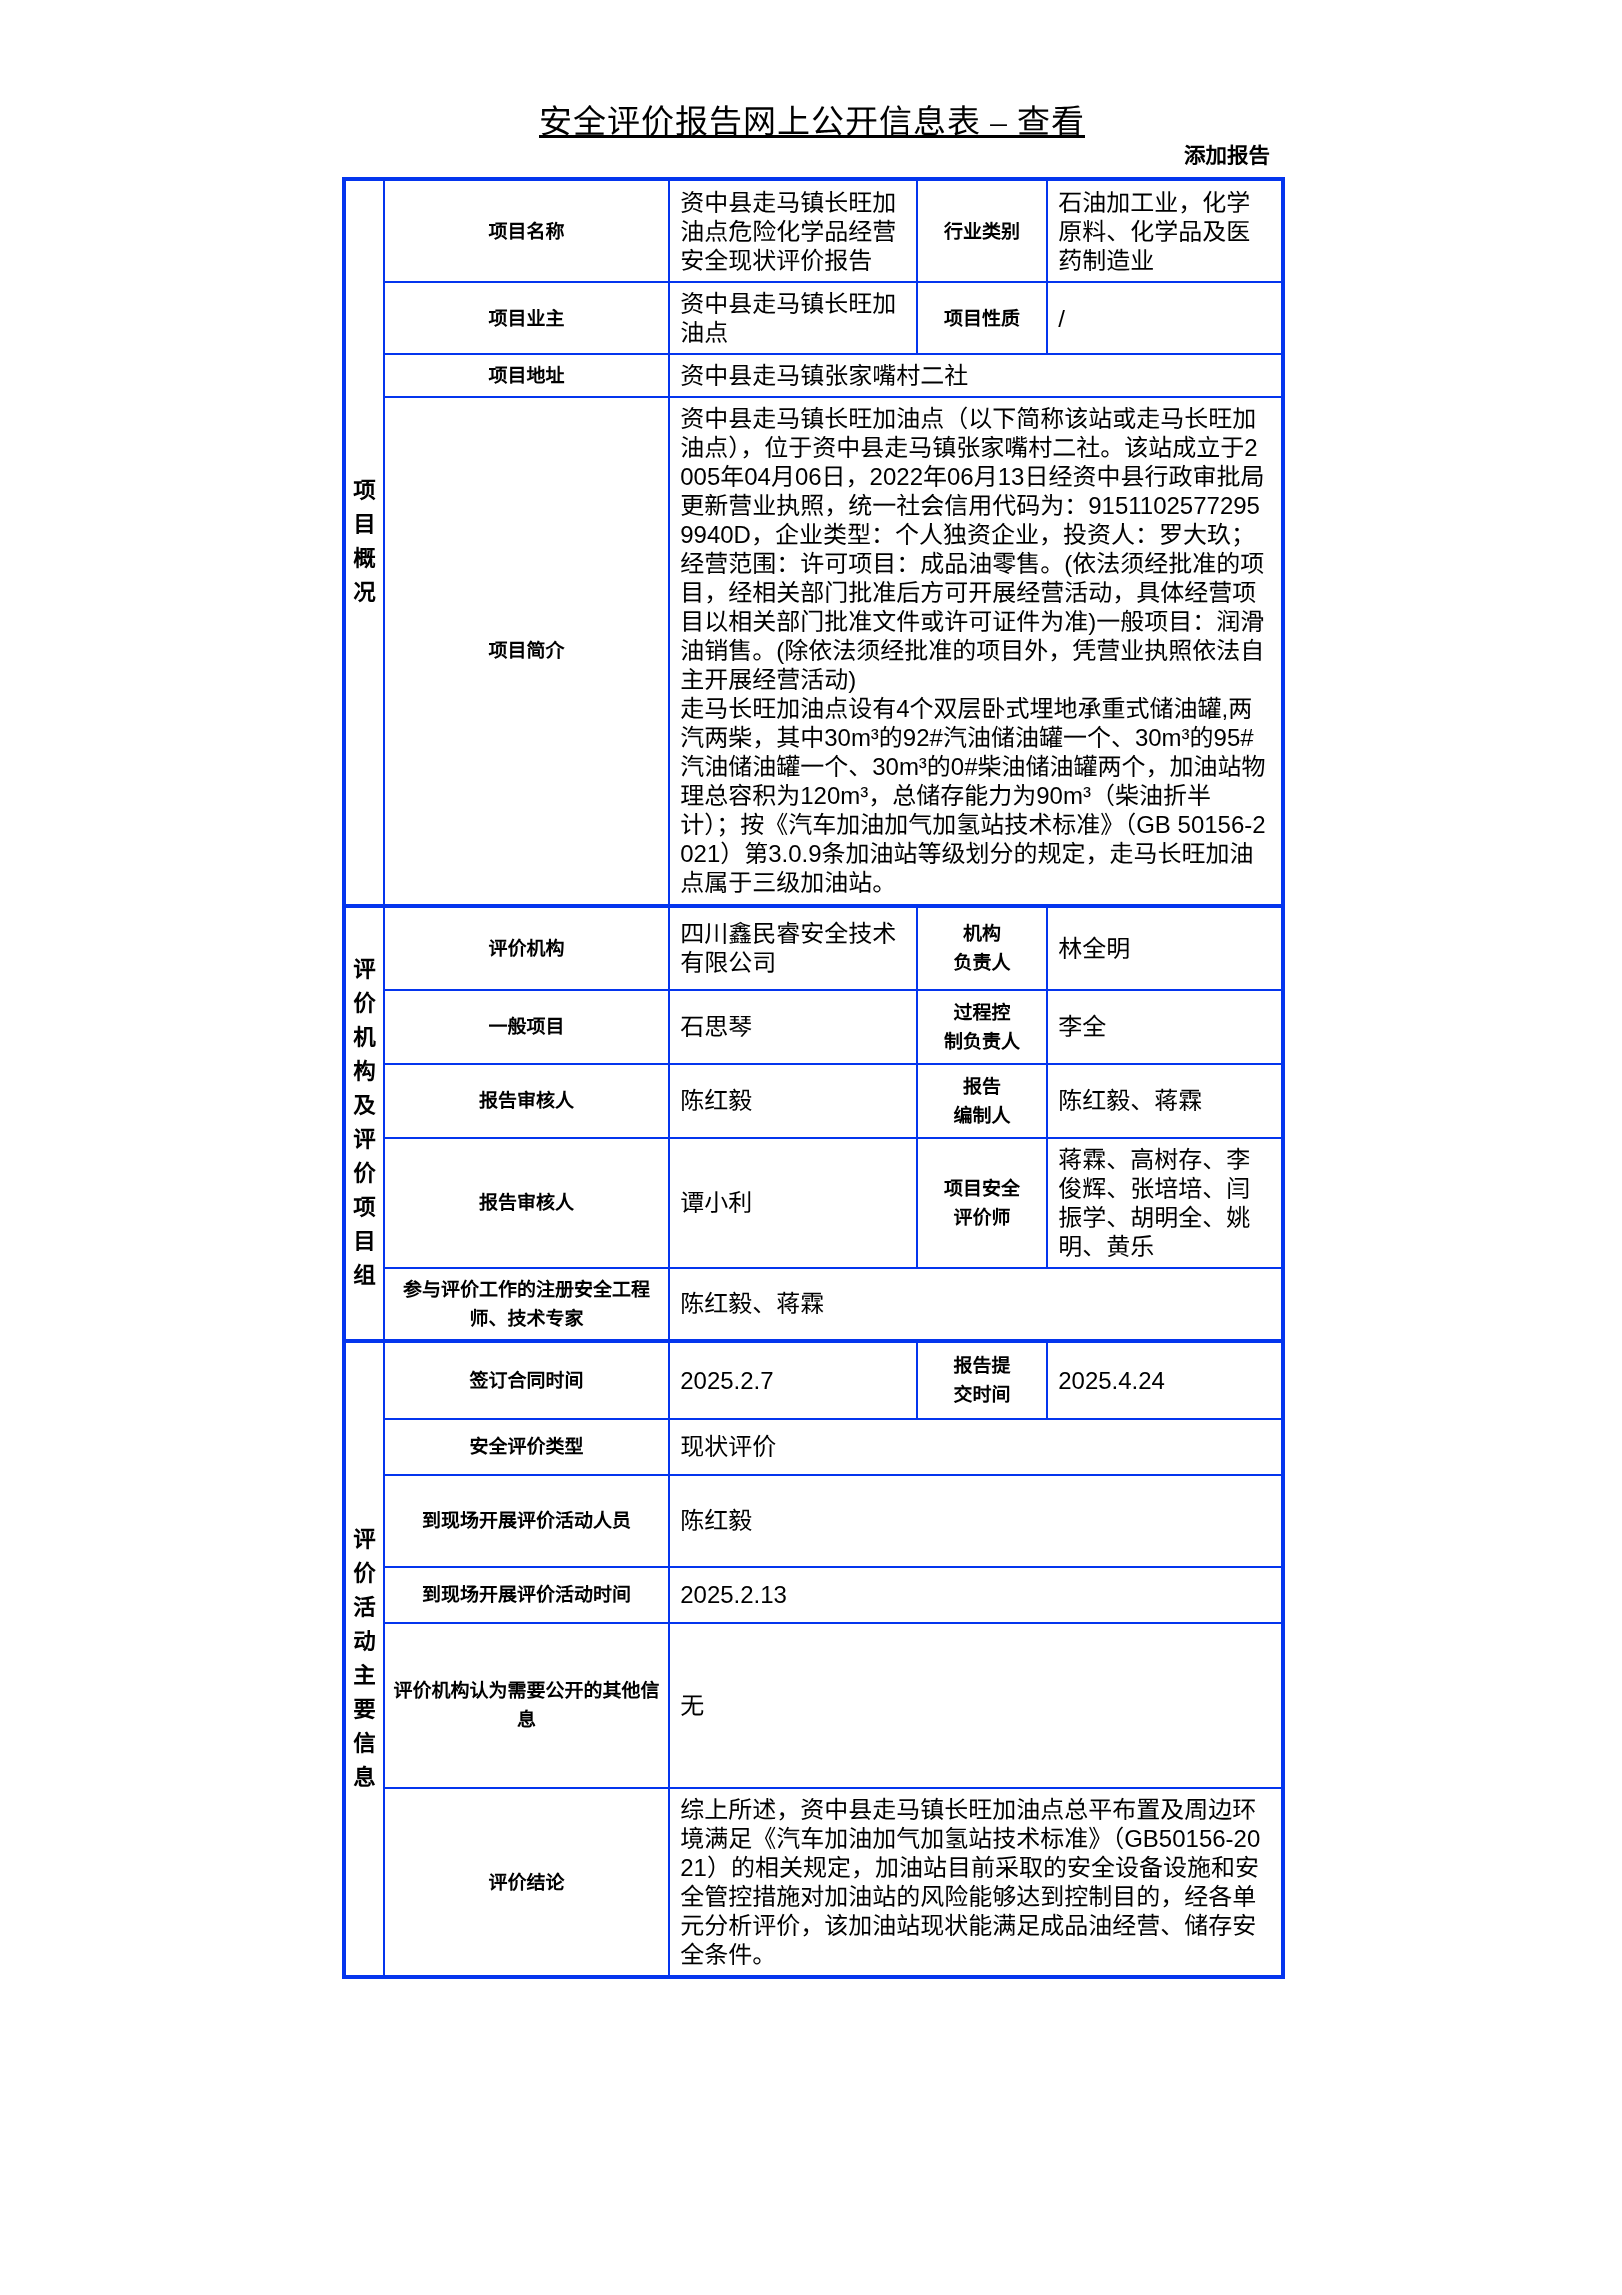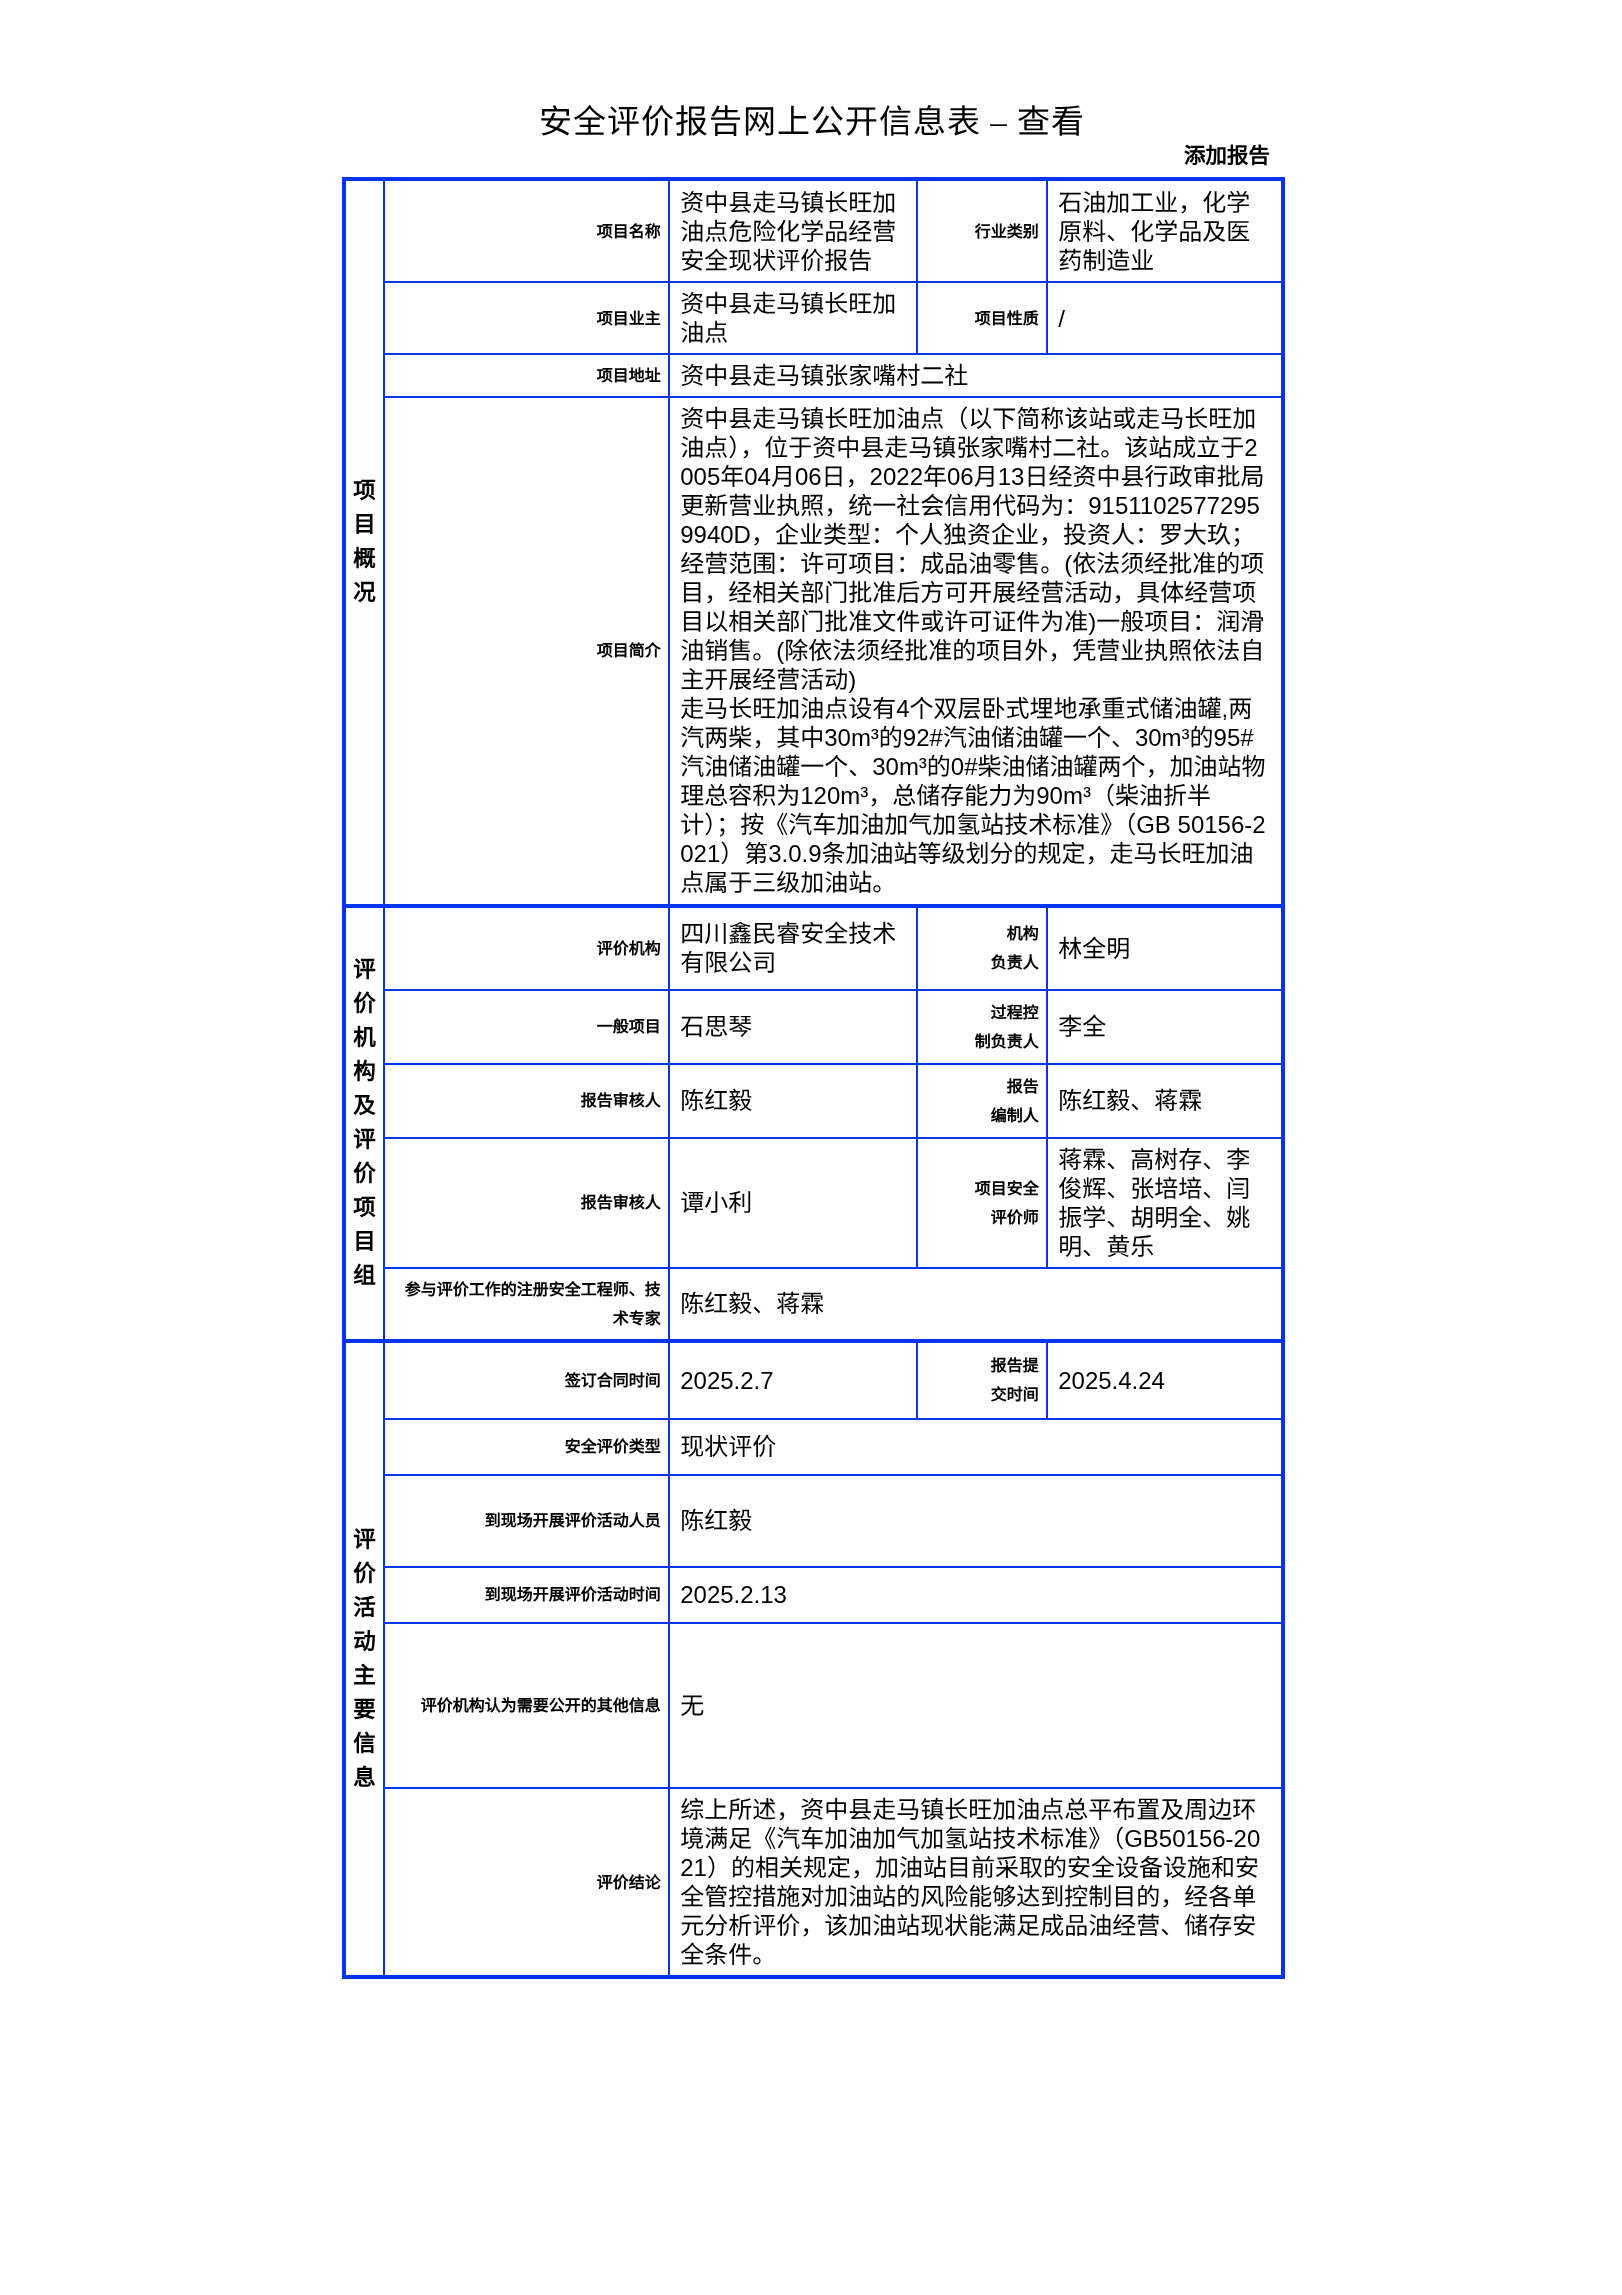--- a/index.html
+++ b/index.html
@@ -16,20 +16,21 @@
     position: absolute;
     top: 102px; left: 342px; width: 940px;
     margin: 0;
     text-align: center;
     font-family: "Liberation Serif", "DejaVu Serif", serif;
     font-weight: 400;
     font-size: 33px;
     line-height: 41px;
     letter-spacing: 1px;
     white-space: nowrap;
+    text-decoration: underline;
   }
   .toolbar {
     position: absolute;
     top: 142px; left: 330px; width: 940px;
     text-align: right;
     font-family: Liberation Serif, serif;
   }
   .add-report {
     display: inline-block;
     font-size: 21.5px;
@@ -63,22 +64,22 @@
   .info-table tr.sec-start td { border-top-width: 4.6px; }
   td.sec {
     font-weight: 700;
     font-size: 22.5px;
     line-height: 34px;
     text-align: center;
     padding: 3.1px 1px;
   }
   td.lbl {
     font-weight: 700;
-    font-size: 16px;
-    text-align: right;
+    font-size: 19px;
+    text-align: center;
     padding: 6.1px 7.2px;
   }
   td.val { text-align: left; }
 </style>
 </head>
 <body>
 
 <h1 class="page-title">安全评价报告网上公开信息表 – 查看</h1>
 
 <div class="toolbar">

